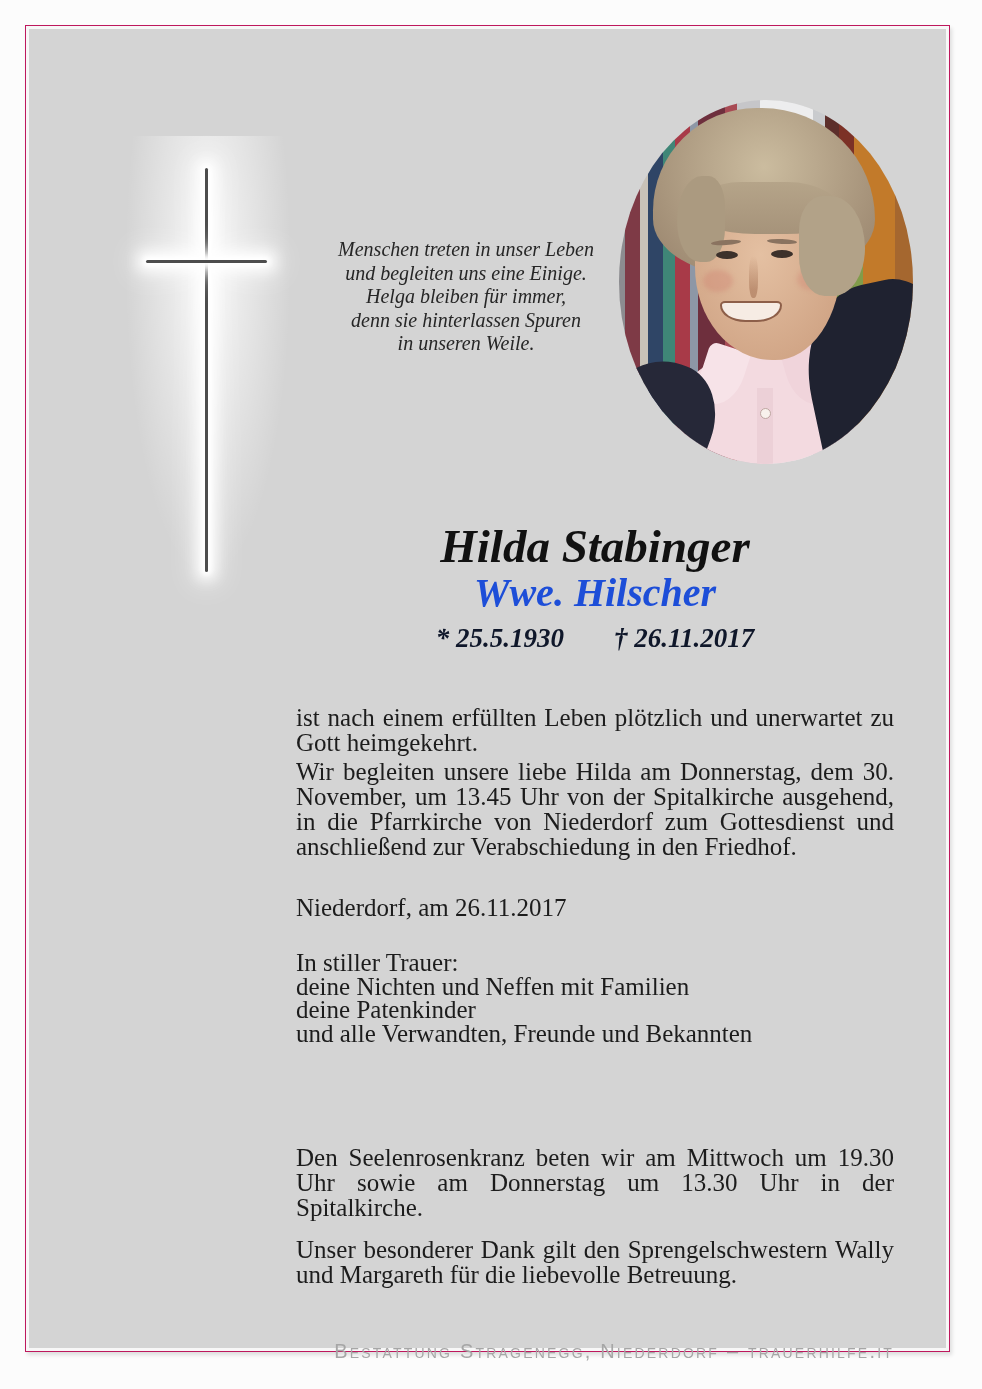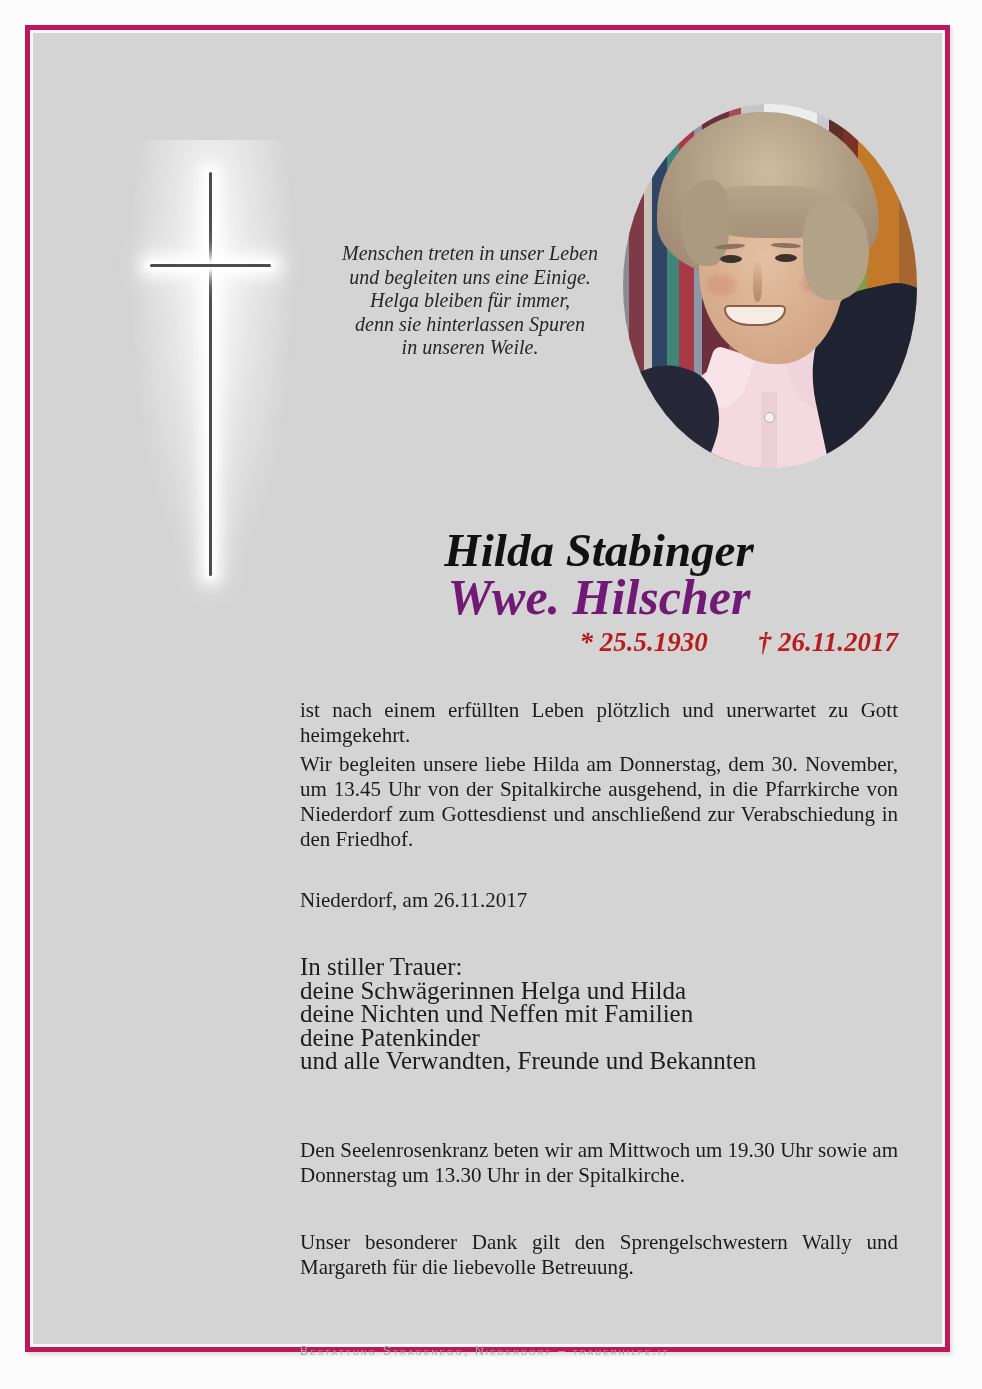--- a/index.html
+++ b/index.html
@@ -6,21 +6,21 @@
   html,body { background:#ffffff; }
   .page {
     position:relative; width:982px; height:1389px;
     background:#fcfcfc; overflow:hidden;
     font-family:"Liberation Serif","DejaVu Serif",serif;
     color:#1c1c1c;
   }
   .card-frame {
     position:absolute; left:25px; top:25px; width:925px; height:1327px;
     background:#d4d4d4;
-    border:5px solid #be185d;
+    border:1px solid #be185d;
     box-shadow: inset 0 0 0 3px #f7f7f7, 2px 3px 4px rgba(0,0,0,0.12);
   }
   
   .cross-glow {
     position:absolute; left:92px; top:110px; width:180px; height:470px;
     background:radial-gradient(ellipse at 50% 27%, rgba(255,255,255,0.85), rgba(255,255,255,0) 65%);
     pointer-events:none;
   }
   .cross-v {
     position:absolute; left:179px; top:142px; width:3px; height:404px;
@@ -82,36 +82,36 @@
   .ph-brow-r { left:148px; top:139px; width:30px; height:5px; background:#8a7360; border-radius:50%; transform:rotate(3deg); }
   .ph-eye-l { left:97px; top:151px; width:22px; height:8px; background:#3c312b; border-radius:50%; }
   .ph-eye-r { left:152px; top:150px; width:22px; height:8px; background:#3c312b; border-radius:50%; }
   .ph-nose { left:130px; top:156px; width:9px; height:42px; background:linear-gradient(180deg, rgba(170,115,85,0) 0%, rgba(150,95,65,.45) 80%); border-radius:40%; }
   .ph-smile { left:101px; top:201px; width:62px; height:21px; background:#f6ece4; border:2px solid #8d5f49; border-radius:6px 6px 30px 30px / 5px 5px 20px 20px; }
   .ph-blush-l { left:84px; top:170px; width:30px; height:22px; background:rgba(205,120,105,.30); border-radius:50%; filter:blur(2px); }
   .ph-blush-r { left:178px; top:168px; width:28px; height:22px; background:rgba(205,120,105,.28); border-radius:50%; filter:blur(2px); }
   
   .name-block { position:absolute; left:270px; top:494px; width:598px; text-align:center; }
   .deceased-name { font-size:47px; line-height:52px; font-weight:bold; font-style:italic; color:#111; }
-  .deceased-name2 { font-size:50px; line-height:42px; font-weight:bold; font-style:italic; color:#701a75; }
-  .dates { margin-top:8px; font-size:27px; line-height:32px; font-weight:bold; font-style:italic; color:#b91c1c;text-align:right; }
+  .deceased-name2 { font-size:40px; line-height:42px; font-weight:bold; font-style:italic; color:#1d4ed8; }
+  .dates { margin-top:8px; font-size:27px; line-height:32px; font-weight:bold; font-style:italic; color:#0f172a; }
   .dates .birth { margin-right:50px; }
   
   .para {
     position:absolute; left:270px; width:598px;
-    font-size:21px; line-height:25px; text-align:justify;
+    font-size:25px; line-height:25px; text-align:justify;margin-top:11px;
   }
   .plain { text-align:left; }
   .mourners { position:absolute; left:270px; width:598px; font-size:25px; line-height:23.5px; }
   
   .footer {
-    position:absolute; left:270px; top:1314px; width:598px; text-align:left;
+    position:absolute; left:270px; top:1314px; width:598px; text-align:right;
     font-family:"Liberation Sans","DejaVu Sans",sans-serif;
     font-variant:small-caps; letter-spacing:2.2px;
-    font-size:12px; color:#a6a6a6;
+    font-size:20px; color:#a6a6a6;
   }
 </style>
 </head>
 <body>
 
 <div class="page">
   <div class="card-frame">
 
     <div class="cross-glow"></div>
     <div class="cross-v"></div>
@@ -158,21 +158,20 @@
         <span class="birth">* 25.5.1930</span><span class="death">† 26.11.2017</span>
       </div>
     </div>
 
     <div class="para" style="top:668px;">ist nach einem erfüllten Leben plötzlich und unerwartet zu Gott heimgekehrt.</div>
     <div class="para" style="top:722px;">Wir begleiten unsere liebe Hilda am Donnerstag, dem 30. November, um 13.45 Uhr von der Spitalkirche ausgehend, in die Pfarrkirche von Niederdorf zum Gottesdienst und anschließend zur Verabschiedung in den Friedhof.</div>
     <div class="para plain" style="top:858px;">Niederdorf, am 26.11.2017</div>
 
     <div class="mourners" style="top:925px;">
       <div>In stiller Trauer:</div>
-      <div>deine Schwägerinnen Helga und Hilda</div>
       <div>deine Nichten und Neffen mit Familien</div>
       <div>deine Patenkinder</div>
       <div>und alle Verwandten, Freunde und Bekannten</div>
     </div>
 
     <div class="para" style="top:1108px;">Den Seelenrosenkranz beten wir am Mittwoch um 19.30 Uhr sowie am Donnerstag um 13.30 Uhr in der Spitalkirche.</div>
     <div class="para" style="top:1200px;">Unser besonderer Dank gilt den Sprengelschwestern Wally und Margareth für die liebevolle Betreuung.</div>
 
     <div class="footer">Bestattung Stragenegg, Niederdorf – trauerhilfe.it</div>
 

